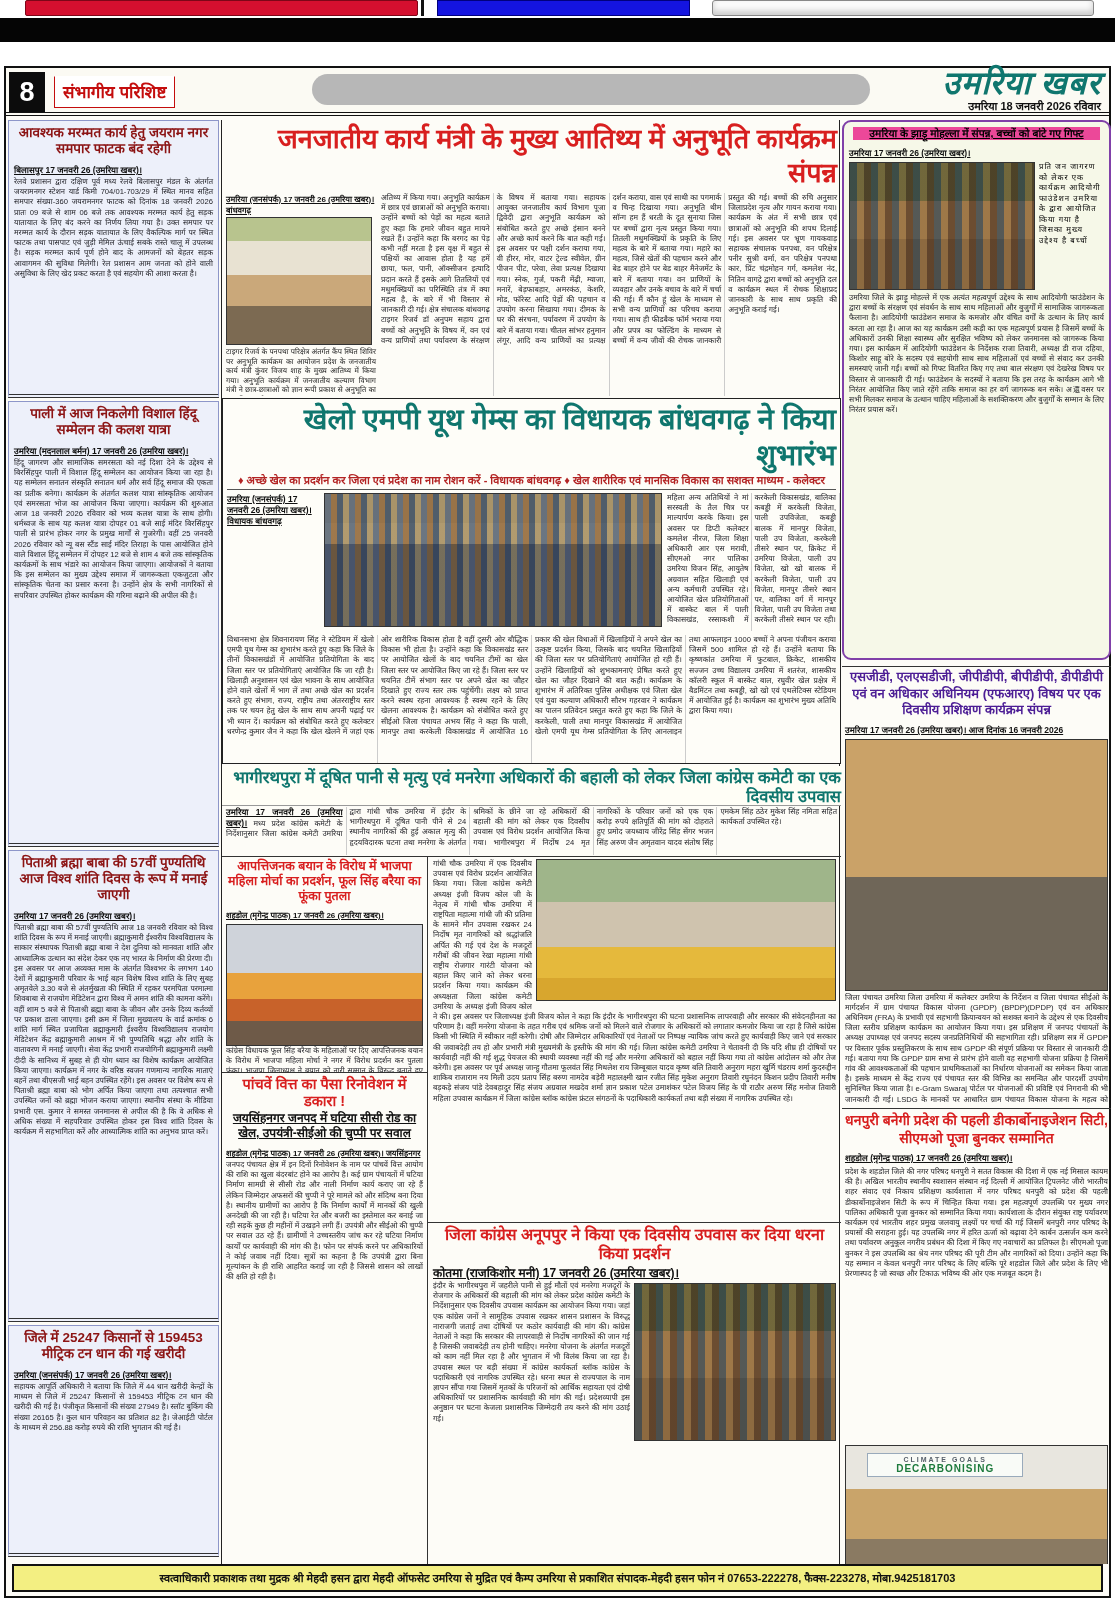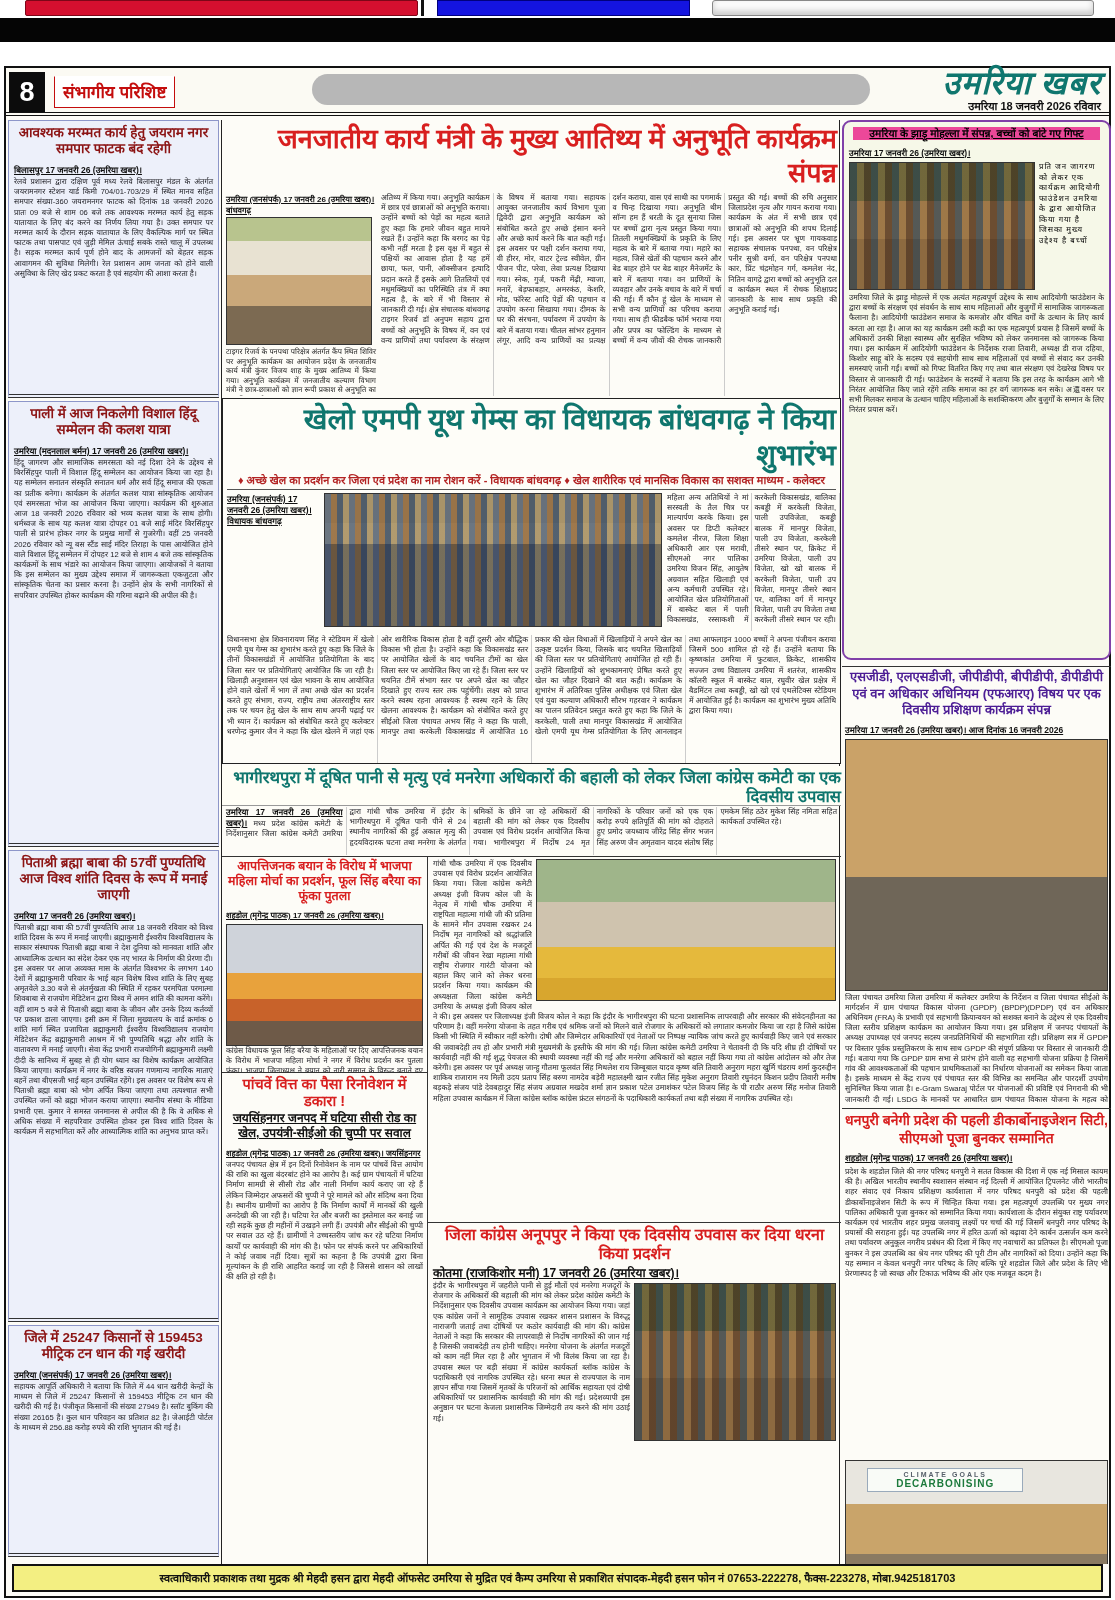--- a/index.html
+++ b/index.html
@@ -72,21 +72,21 @@
   .c1 h3{margin:0;font-size:14px;line-height:17.5px;color:#d81f1f;text-align:center;}
   .c1-sub{font-size:10.5px;font-weight:bold;text-align:center;text-decoration:underline;background:#ec4899;line-height:13px;margin:2px 4px;}
   .c1-row{display:flex;margin-top:2px;}
   .c1-photo{width:186px;height:128px;flex:none;margin-right:4px;}
   .c1-side{flex:1;font-size:7.8px;line-height:10.5px;letter-spacing:1px;}
   .c2{top:546px;height:438px;padding:2px 3px;border-top:1.5px solid #333;}
   .c2 h3{margin:0;font-size:13px;line-height:16.5px;color:#4c1d95;text-align:center;}
   .c2-photo{width:100%;height:252px;margin:2px 0;}
   .c3{top:988px;height:456px;padding:2px 3px;border-top:1.5px solid #333;}
   .c3 h3{margin:0;font-size:14px;line-height:18px;color:#d81f1f;text-align:center;}
-  .c3-photo{width:100%;height:126px;margin-top:15px;position:relative;}
+  .c3-photo{width:100%;height:126px;margin-top:0;position:relative;}
   .banner{position:absolute;left:8%;top:6%;width:60%;background:rgba(250,252,248,.95);border:1px solid #9ab;text-align:center;padding:2px;}
   .banner .bn1{font-size:7px;letter-spacing:2px;color:#57606a;font-weight:bold;}
   .banner .bn2{font-size:10px;font-weight:bold;color:#1d7a3c;letter-spacing:1px;}
   
   .footer{position:absolute;left:6px;bottom:4px;width:1091px;height:28px;background:#f3ef82;border:2px solid #111;text-align:center;font-size:11px;font-weight:bold;color:#111;line-height:24px;overflow:hidden;}
   
   .ph{border:1px solid #333;background:#c9b99a;}
   .ph-stage{background:linear-gradient(180deg,#b8c48e 0 18%,#e8e2d2 18% 45%,#caa87a 45% 70%,#7c6a52 70% 100%);}
   .ph-crowd{background:linear-gradient(180deg,#dcd6c4 0 22%,#e6e0ce 22% 38%,#9aa0aa 38% 100%),repeating-linear-gradient(90deg,#7786a0 0 6px,#b0895e 6px 12px,#5d6f8a 12px 18px,#c4b089 18px 24px);background-blend-mode:multiply;}
   .ph-outdoor{background:linear-gradient(180deg,#8f9d7a 0 30%,#c8b694 30% 60%,#b2a184 60% 100%),repeating-linear-gradient(90deg,#6c7d95 0 7px,#caa87c 7px 14px,#8a6c54 14px 21px);background-blend-mode:multiply;}

